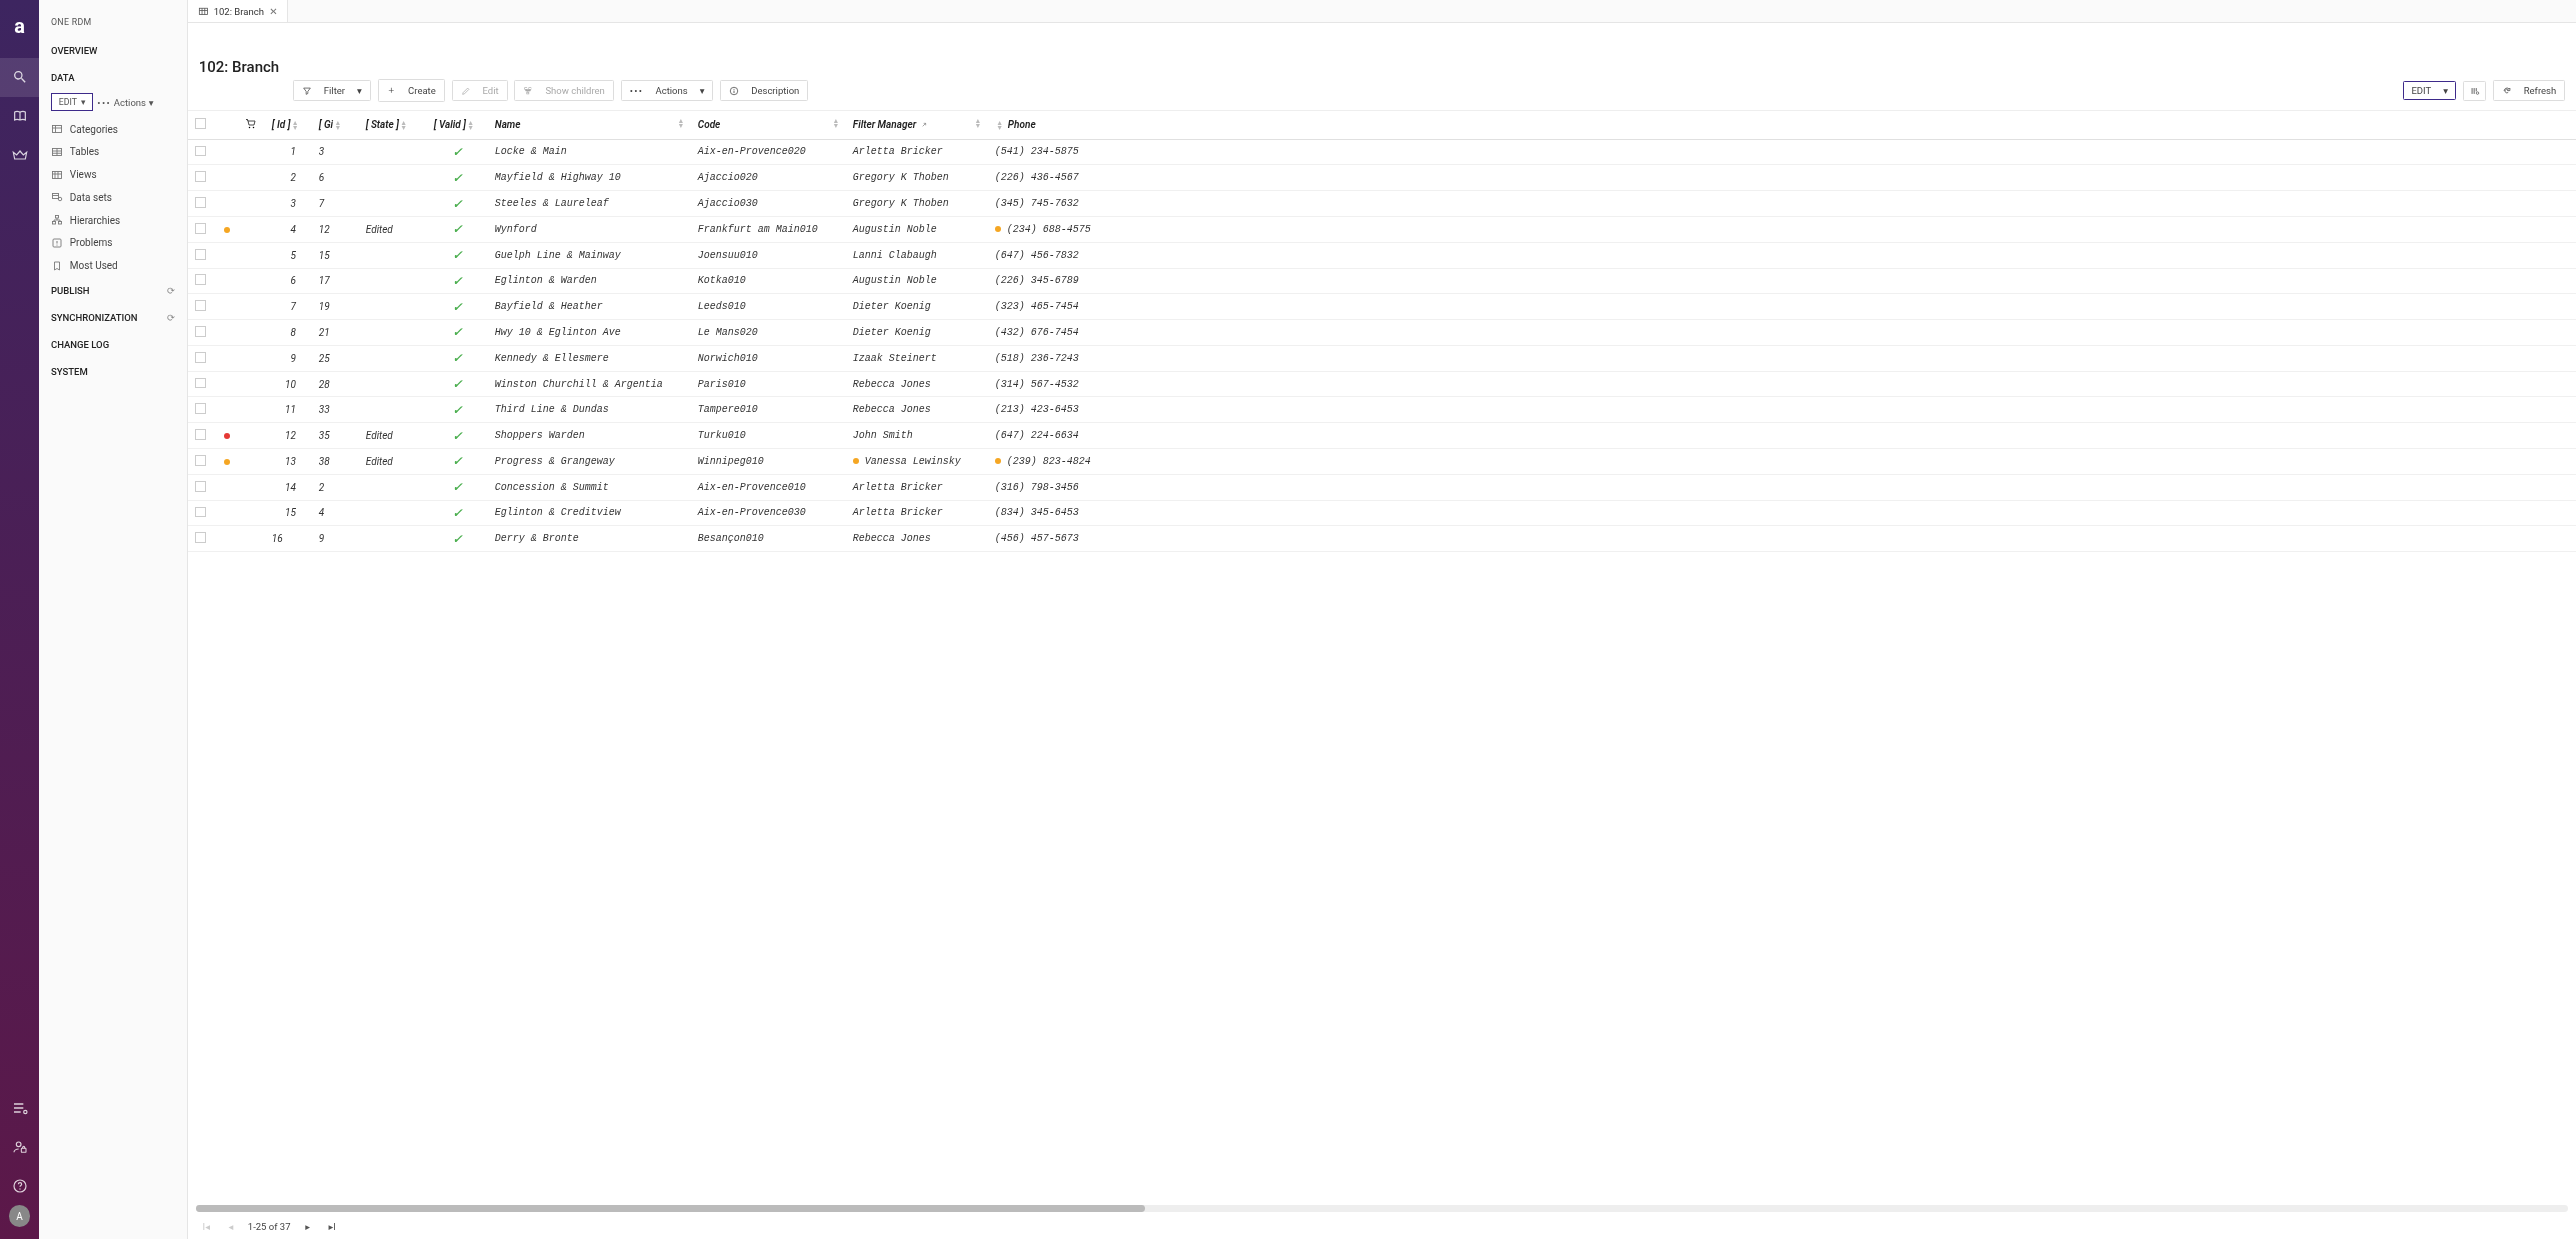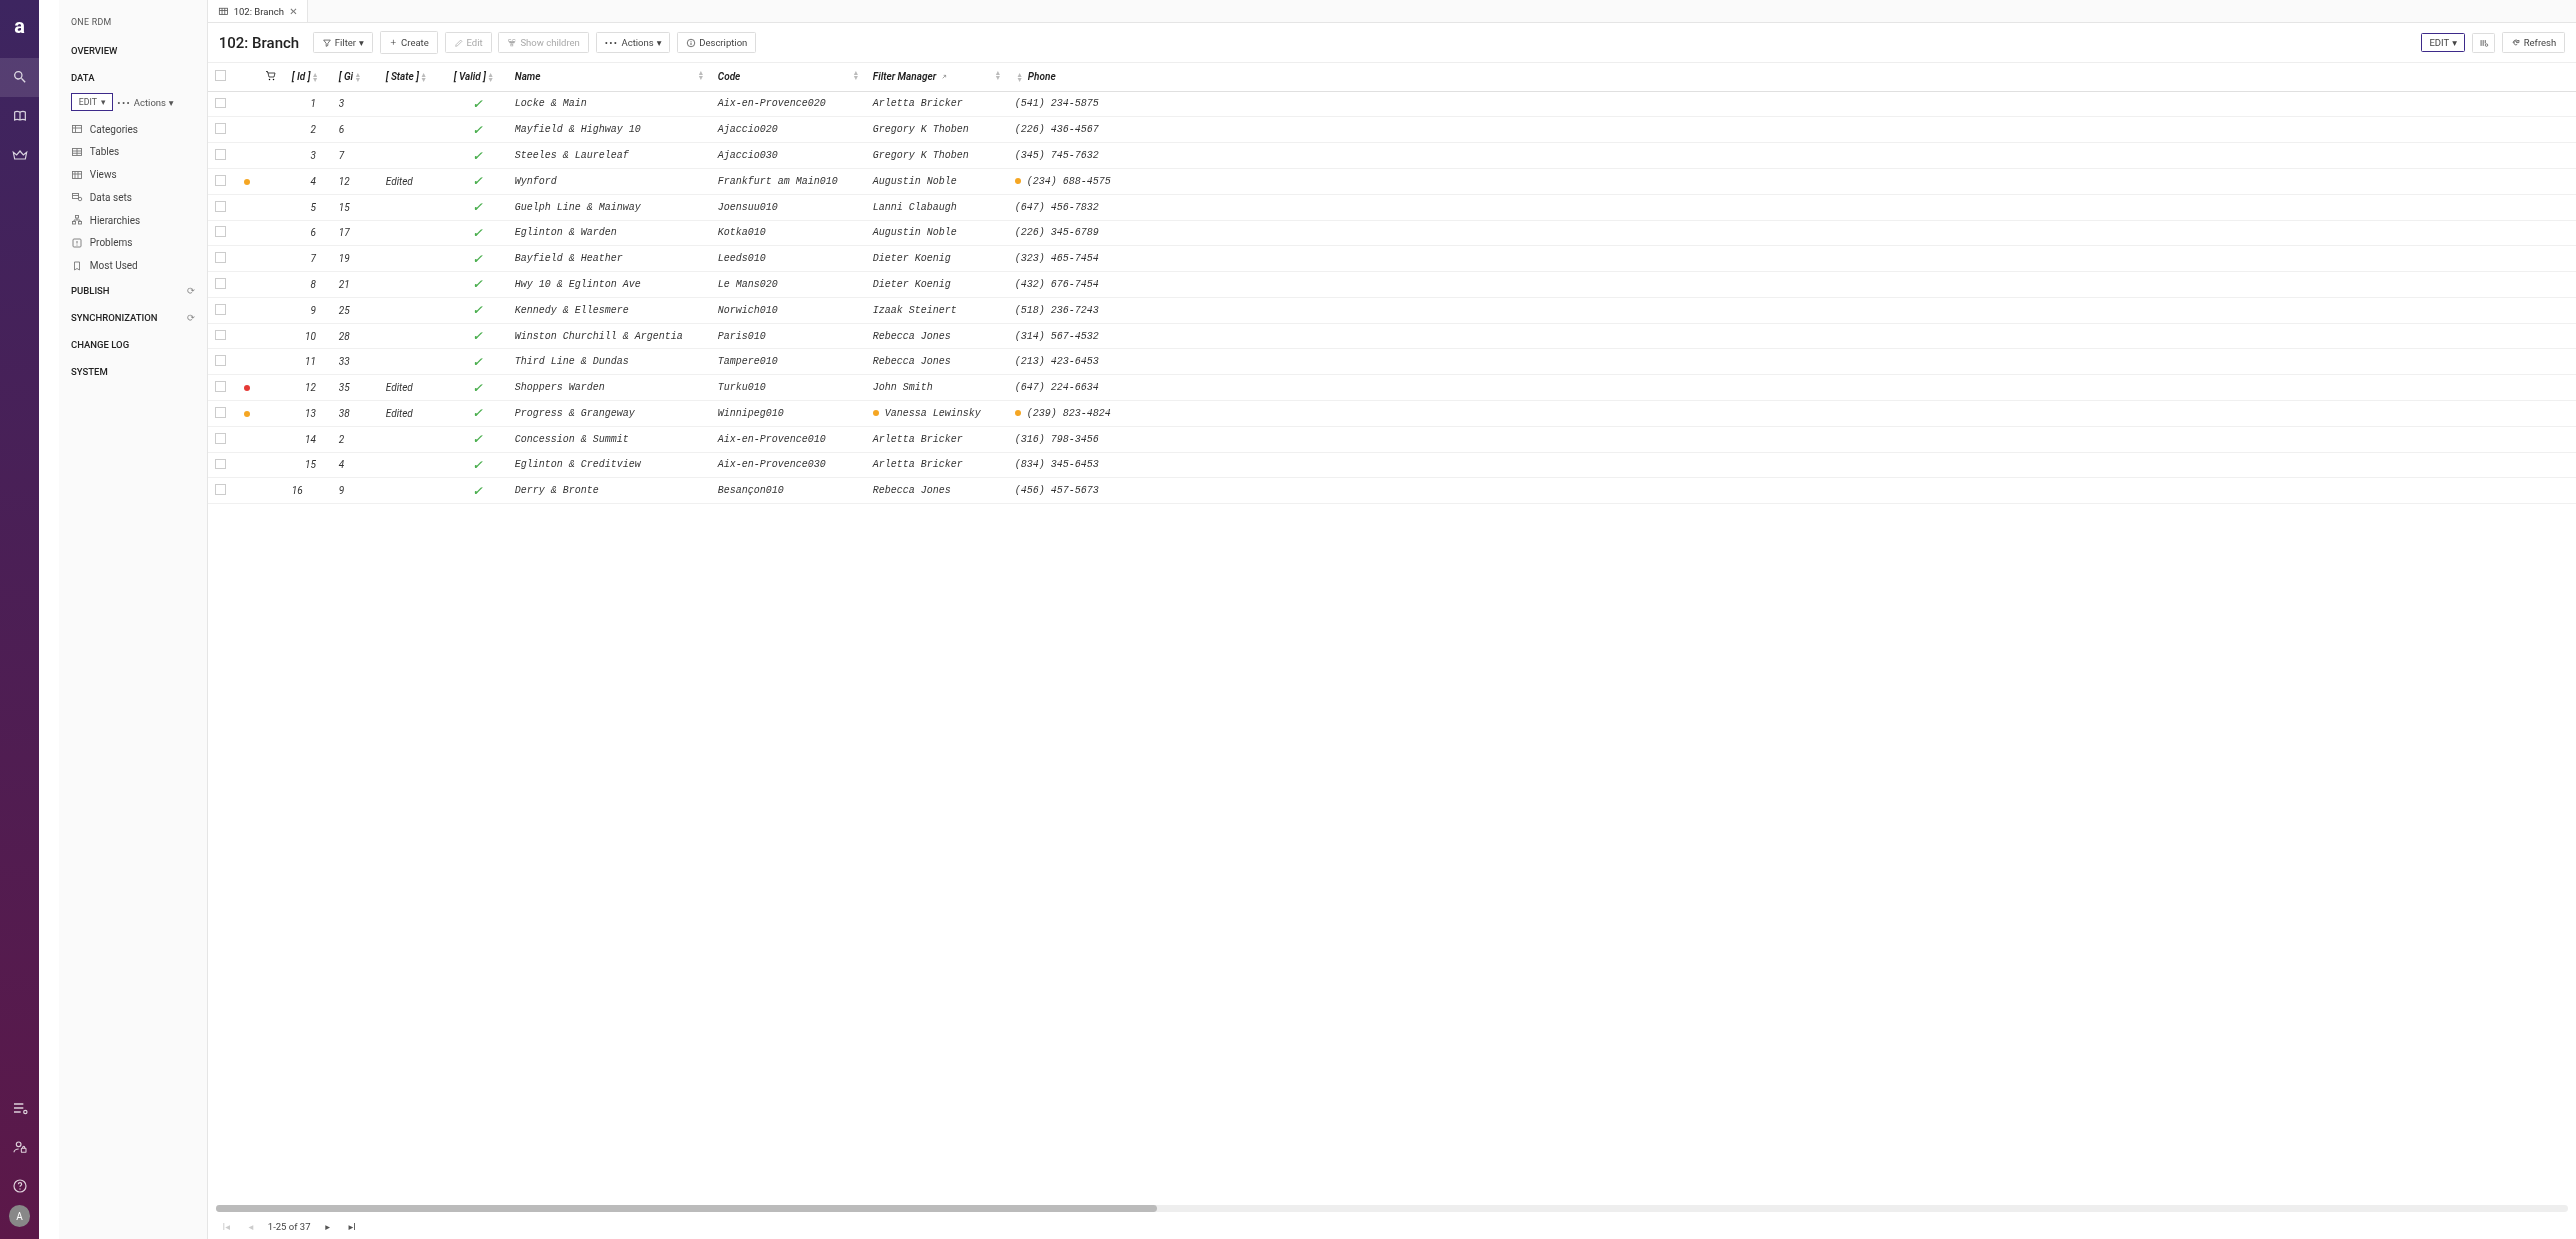--- a/index.html
+++ b/index.html
@@ -51,21 +51,20 @@
 
 
 .sidebar {
   width: 149px;
   background: #fafafa;
   border-right: 0.7px solid #e5e5e5;
   display: flex;
   flex-direction: column;
   padding-top: 6.8px;
   overflow-y: auto;
-  margin-left: 20px;
 }
 .sb-title { font-size: 8.8px; color: #555; padding: 10px 12px; letter-spacing: 0.3px; }
 .sb-section { font-size: 9.5px; color: #222; padding: 8px 12px; font-weight: 500; cursor: pointer; }
 .sb-section.with-icon { display: flex; align-items: center; justify-content: space-between; }
 .sb-section .sync-ic { color: #888; }
 .sb-edit-row {
   display: flex; align-items: center; gap: 4px;
   padding: 2.7px 6.8px 6.8px 12px;
 }
 .sb-edit-btn {
@@ -101,24 +100,24 @@
 }
 .tab svg { width: 10.8px; height: 10.8px; fill: #555; }
 .tab .close { font-size: 10px; color: #777; cursor: pointer; }
 
 .toolbar {
   display: flex; align-items: center; gap: 6.8px;
   padding: 8px 10.8px; border-bottom: 0.7px solid #eee;
 }
 .page-title { font-size: 15px; font-weight: 500; margin-right: 6.8px; color: #222; }
 .tb-btn {
-  display: inline-flex; align-items: center; gap: 3px;
+  display: inline-flex; align-items: center; gap: 12px;
   border: 0.7px solid #ddd; background: #fff;
   padding: 4px 8px; font-size: 9.5px; color: #444;
-  border-radius: 1.4px; cursor: pointer;
+  border-radius: 1.4px; cursor: pointer; margin-top: 48px;
 }
 .tb-btn.disabled { color: #aaa; }
 .tb-btn svg { width: 10px; height: 10px; fill: currentColor; }
 .tb-icon-only { padding: 4px 5.4px; }
 .tb-spacer { flex: 1; }
 .tb-edit-hl {
   border: 1.4px solid #3d2a8a;
   padding: 3.4px 7.4px;
 }
 

